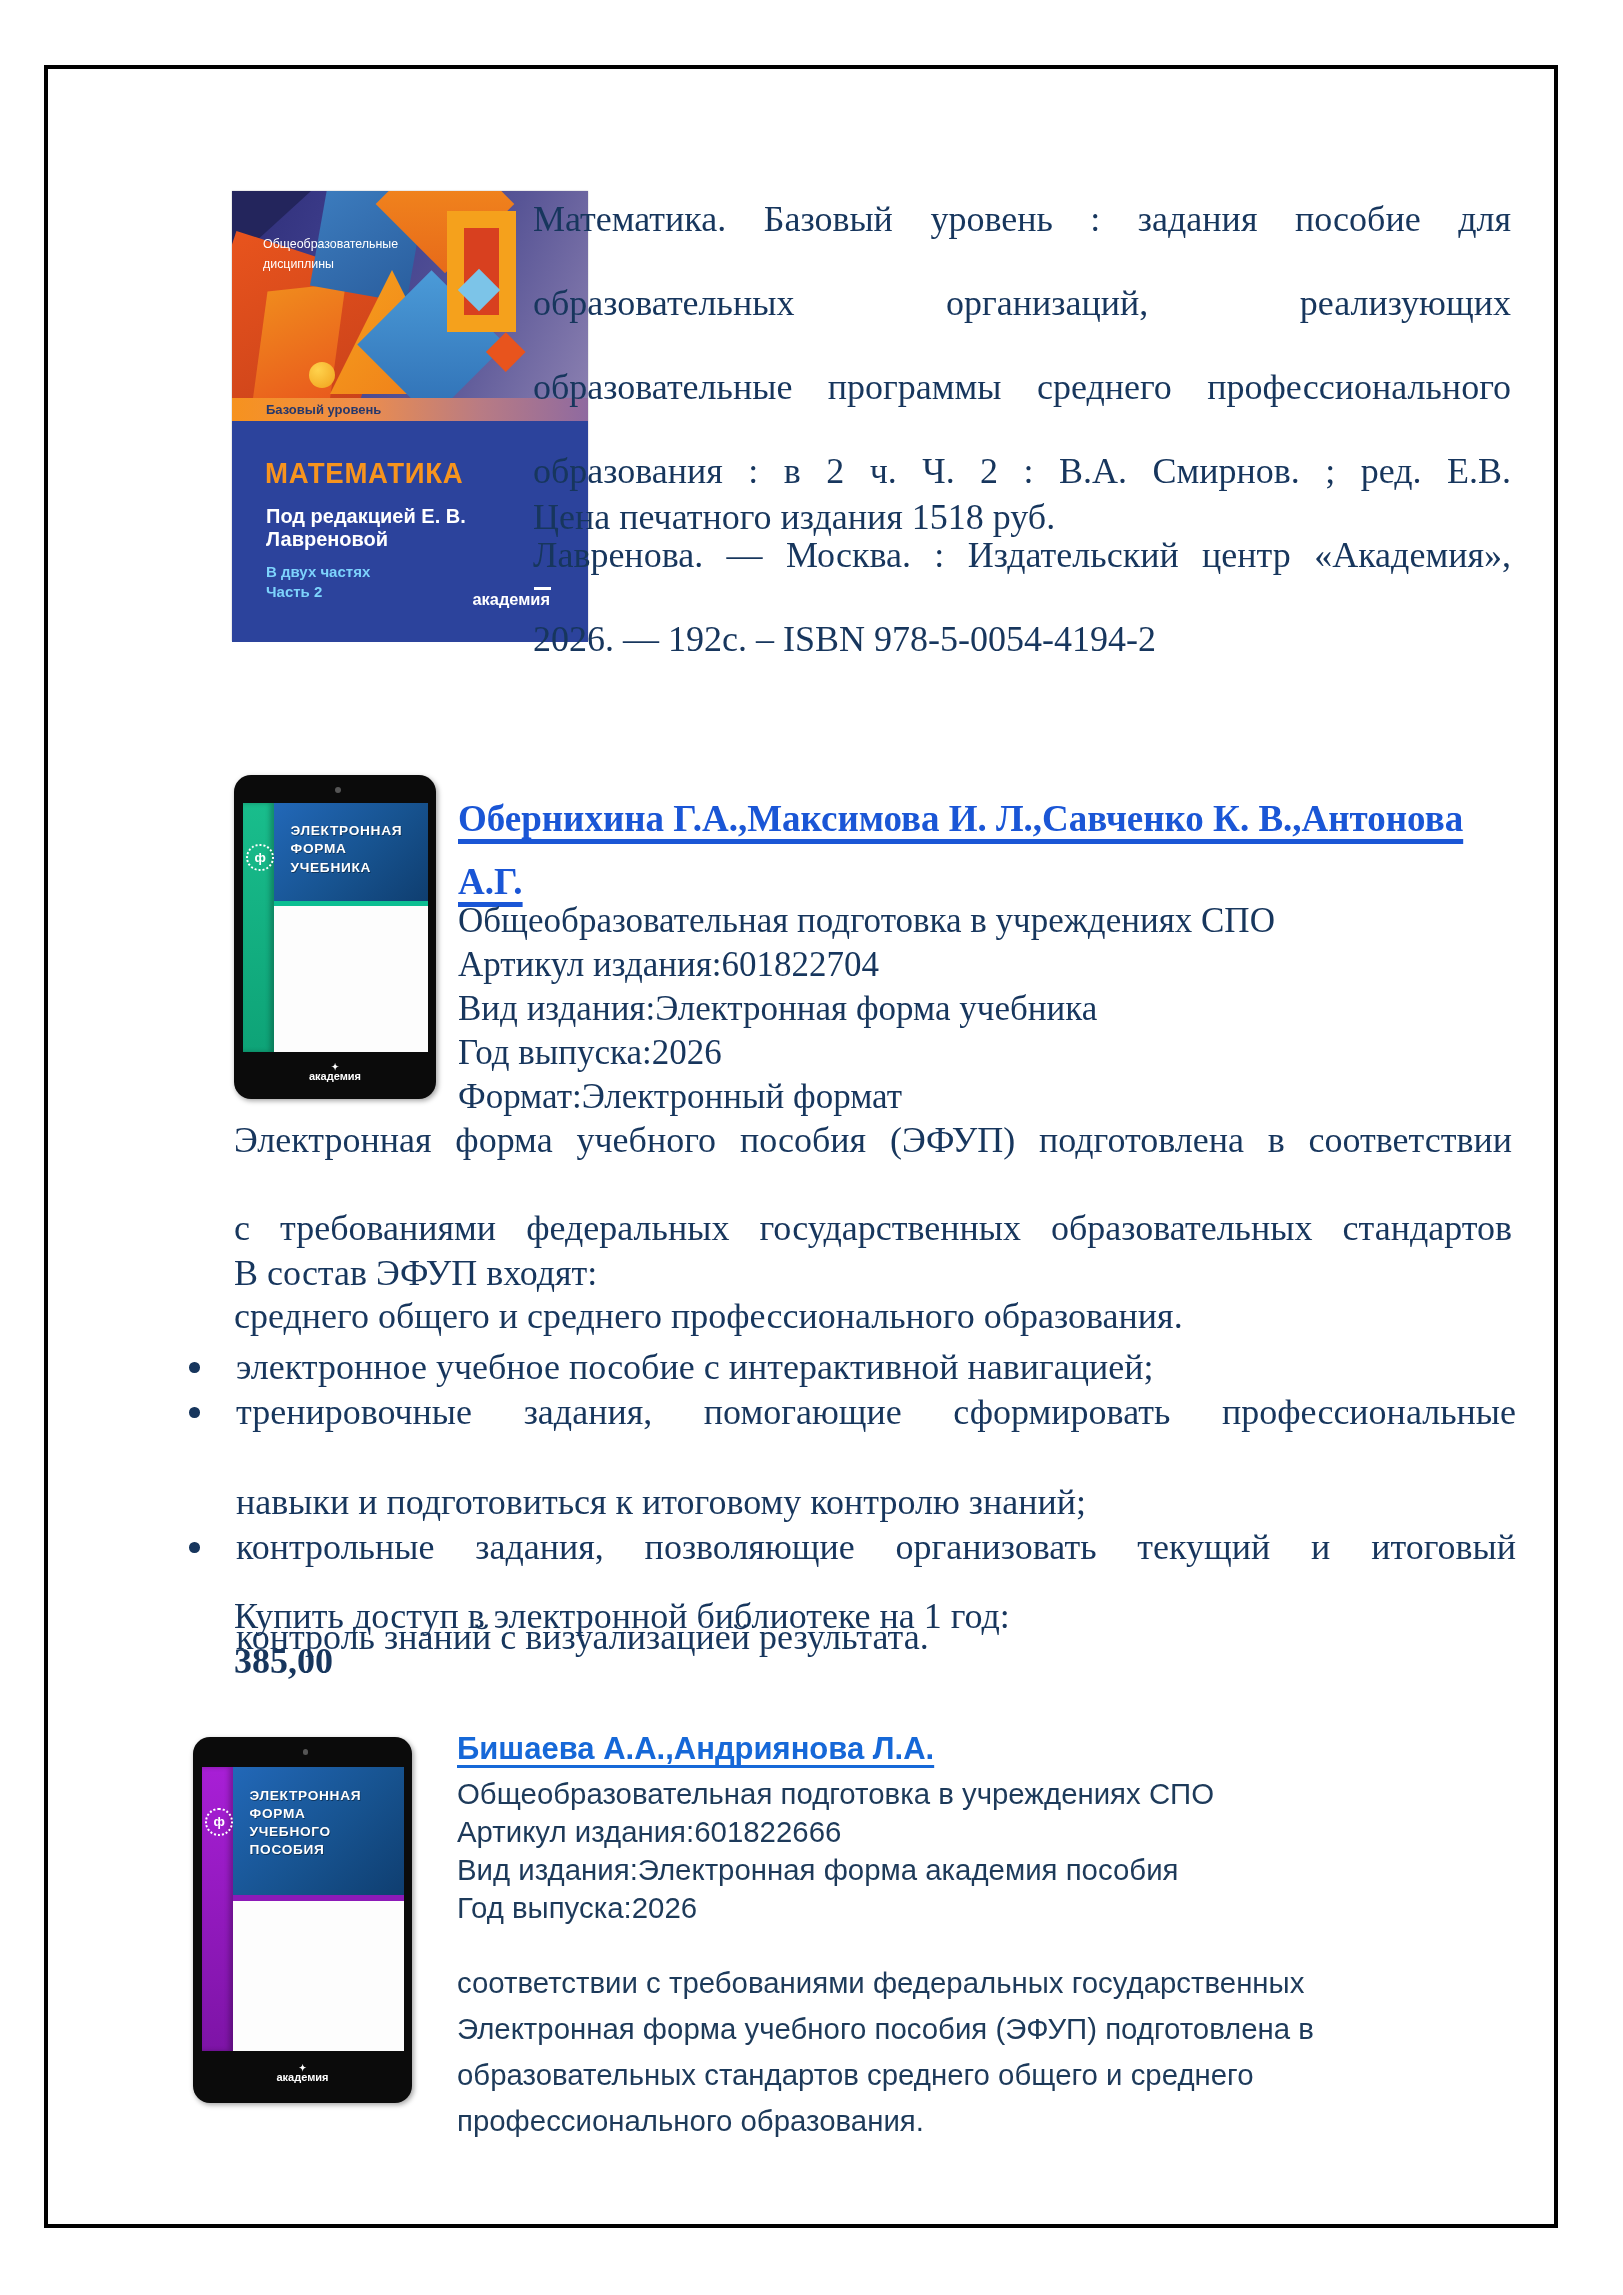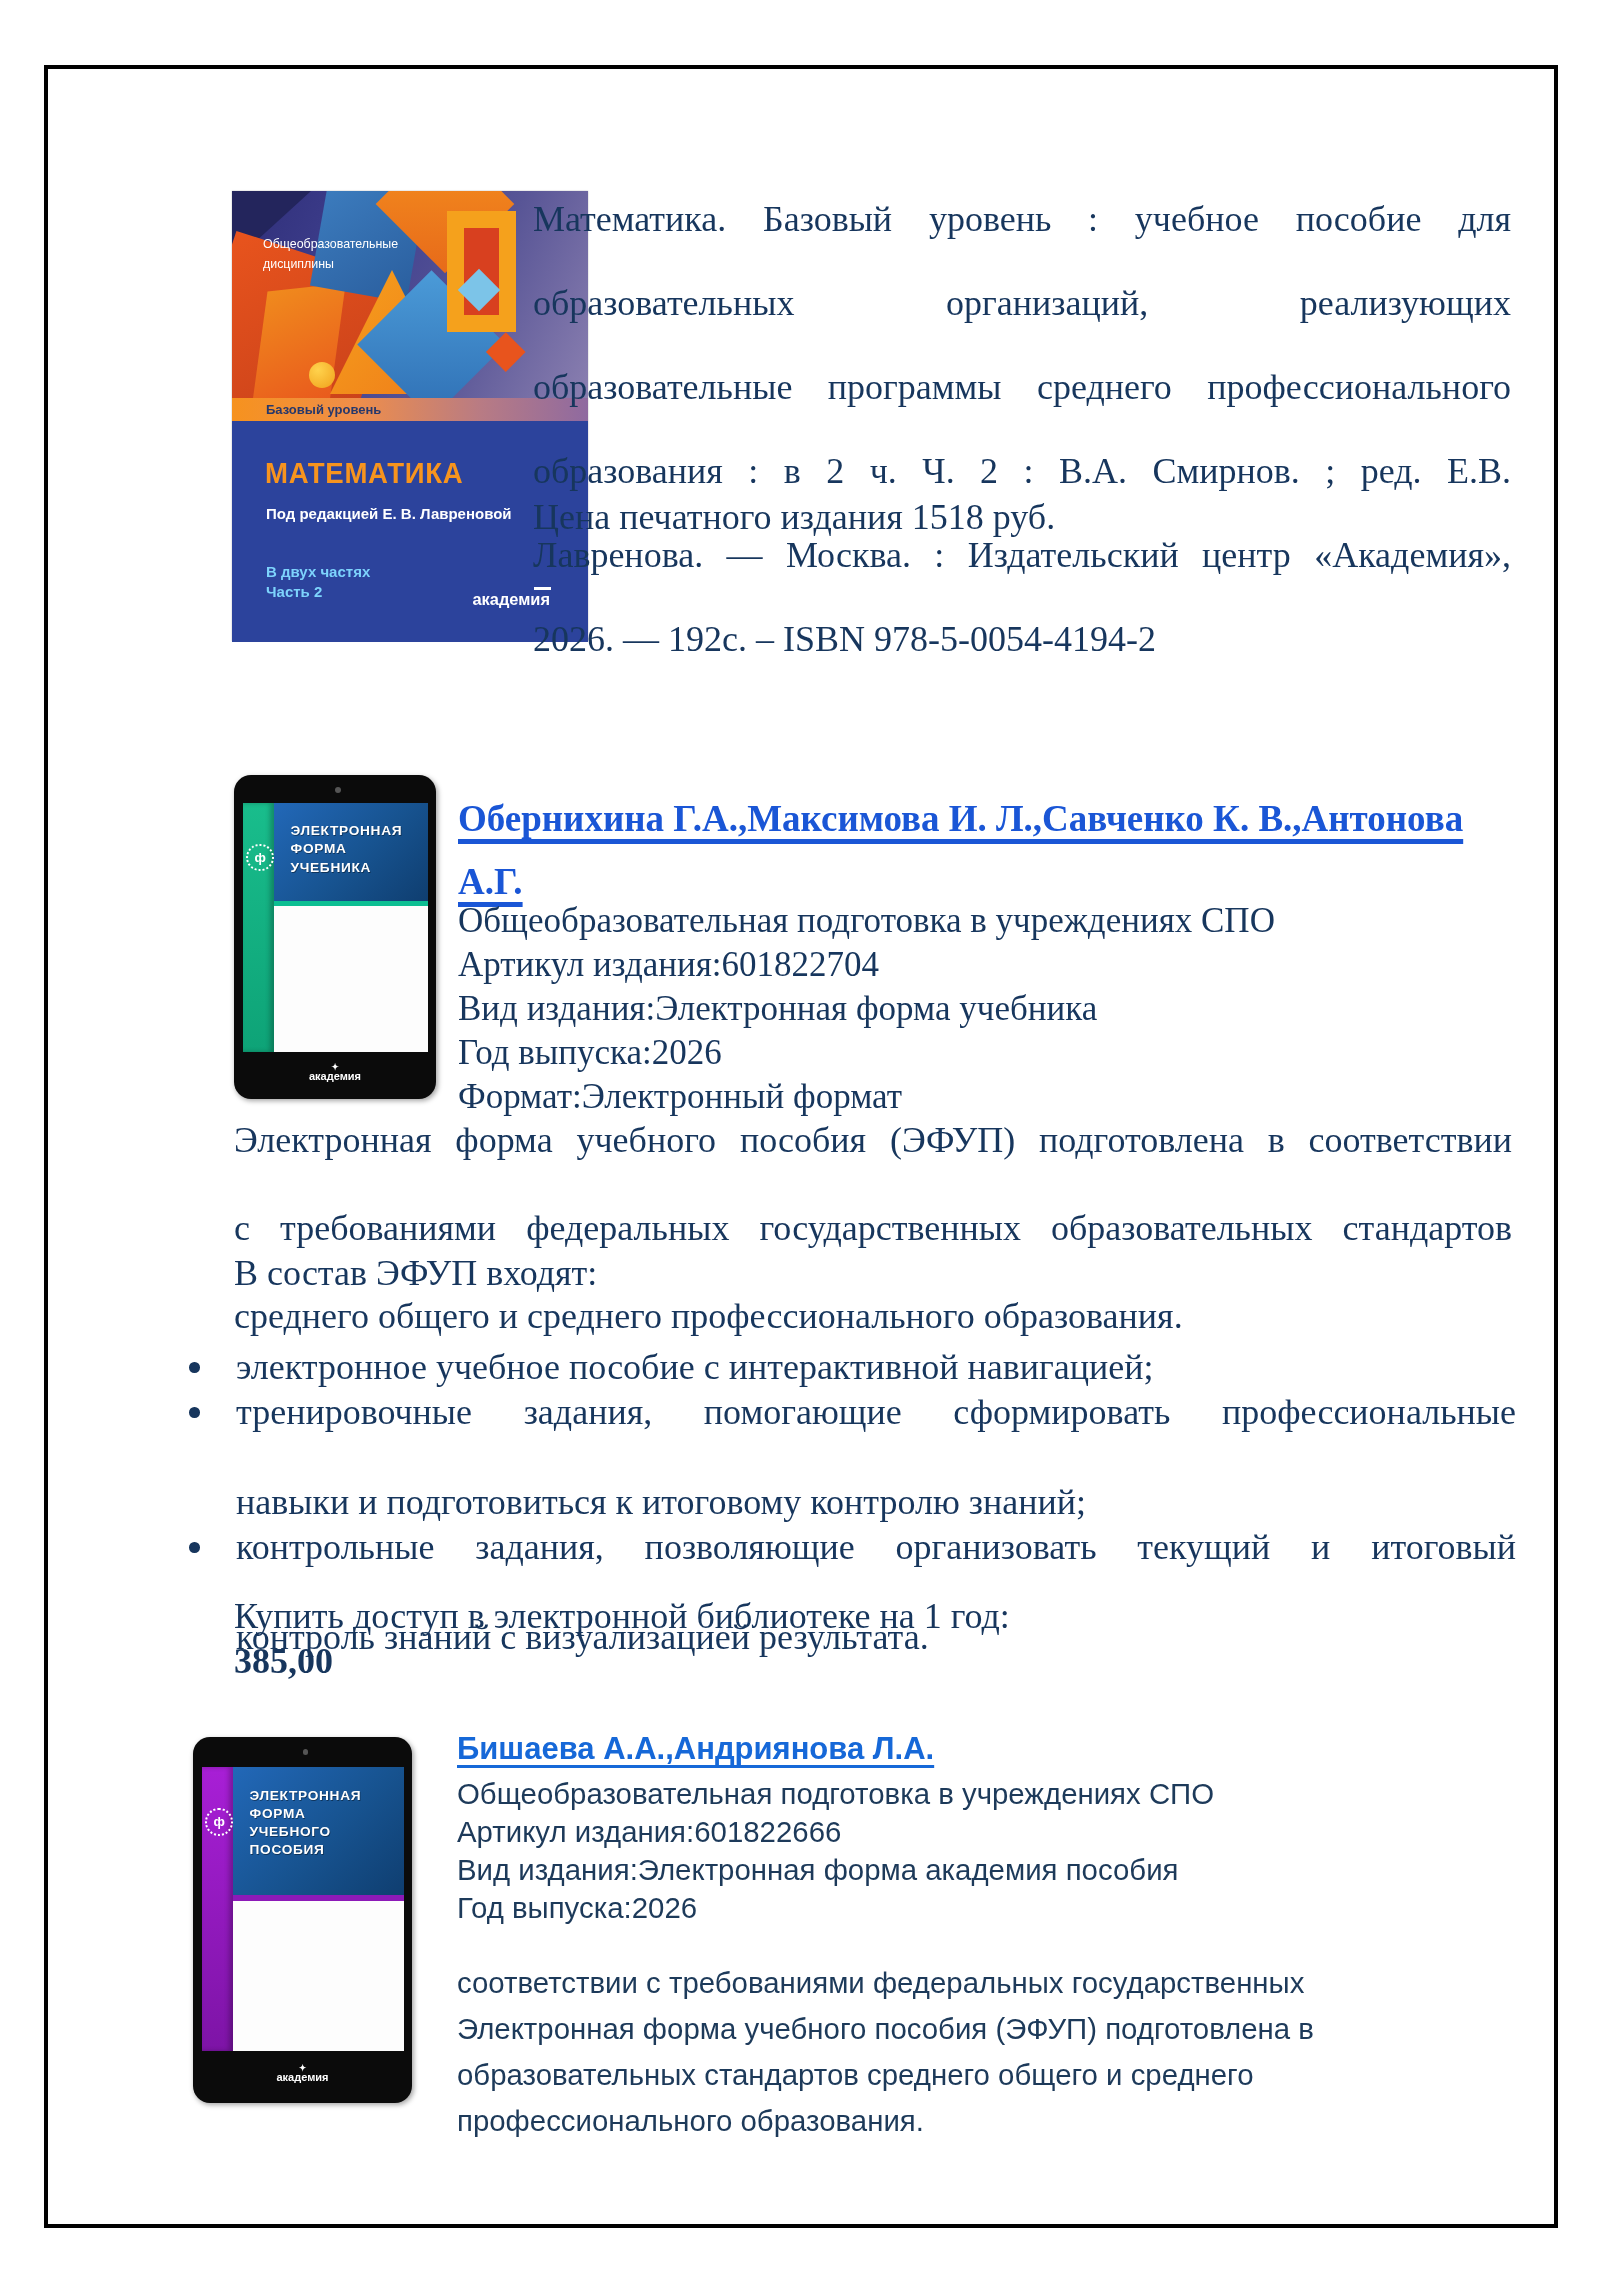--- a/index.html
+++ b/index.html
@@ -63,21 +63,21 @@
                      font-family:"Liberation Sans", sans-serif; font-size:12.4px; line-height:19.6px; }
   .cover-band { position:absolute; left:0; top:207px; width:100%; height:23px;
                 background:linear-gradient(90deg,#f6921e 0%,#ef8e4a 35%,#b87b84 70%,#8f6aa0 100%);
                 display:flex; align-items:center; }
   .cover-band span { margin-left:34px; font-family:"Liberation Sans", sans-serif; font-weight:bold;
                      font-size:13px; color:#27386b; }
   .cover-bottom { position:absolute; left:0; top:230px; width:100%; height:221px; background:#2c439c; }
   .cover-title { position:absolute; left:33px; top:35px; font-family:"Liberation Sans", sans-serif;
                  font-weight:bold; font-size:30px; letter-spacing:0.7px; color:#f7941e; transform:scaleX(.92); transform-origin:left; }
   .cover-editor { position:absolute; left:34px; top:84px; font-family:"Liberation Sans", sans-serif;
-                  font-weight:bold; font-size:15px; color:#fff; }
+                  font-weight:bold; font-size:20px; color:#fff; }
   .cover-parts { position:absolute; left:34px; top:141px; font-family:"Liberation Sans", sans-serif;
                  font-weight:bold; font-size:15px; line-height:19.6px; color:#7dd3fc; }
   .cover-logo { position:absolute; right:38px; top:169px; font-family:"Liberation Sans", sans-serif;
                 font-weight:bold; font-size:16.4px; color:#fff; }
   .cover-logo::after { content:""; position:absolute; right:-1.3px; top:-2.6px; width:17px; height:2.6px; background:#fff; }
 
   
   .tablet { background:#0b0b0b; border-radius:17px; box-shadow:1.3px 2px 5.2px rgba(0,0,0,.35); }
   .tablet2 { left:234px; top:775px; width:202px; height:324px; }
   .tablet3 { left:193px; top:1737px; width:219px; height:366px; }
@@ -134,21 +134,21 @@
     <div class="cover-bottom">
       <div class="cover-title">МАТЕМАТИКА</div>
       <div class="cover-editor">Под редакцией Е. В. Лавреновой</div>
       <div class="cover-parts prelines">В двух частях
 Часть 2</div>
       <div class="cover-logo">академия</div>
     </div>
   </div>
 
   <div class="abs serif body-text text1">
-    <div class="j">Математика. Базовый уровень : учебное пособие для</div>
+    <div class="j">Математика. Базовый уровень : задания пособие для</div>
     <div class="j">образовательных организаций, реализующих</div>
     <div class="j">образовательные программы среднего профессионального</div>
     <div class="j">образования : в 2 ч. Ч. 2 : В.А. Смирнов. ; ред. Е.В.</div>
     <div class="j">Лавренова. — Москва. : Издательский центр «Академия»,</div>
     <div class="nw">2026. — 192с. – ISBN 978-5-0054-4194-2</div>
   </div>
   <div class="abs serif body-text price1 nw">Цена печатного издания 1518 руб.</div>
 
   <div class="abs tablet tablet2">
     <div class="cam"></div>

